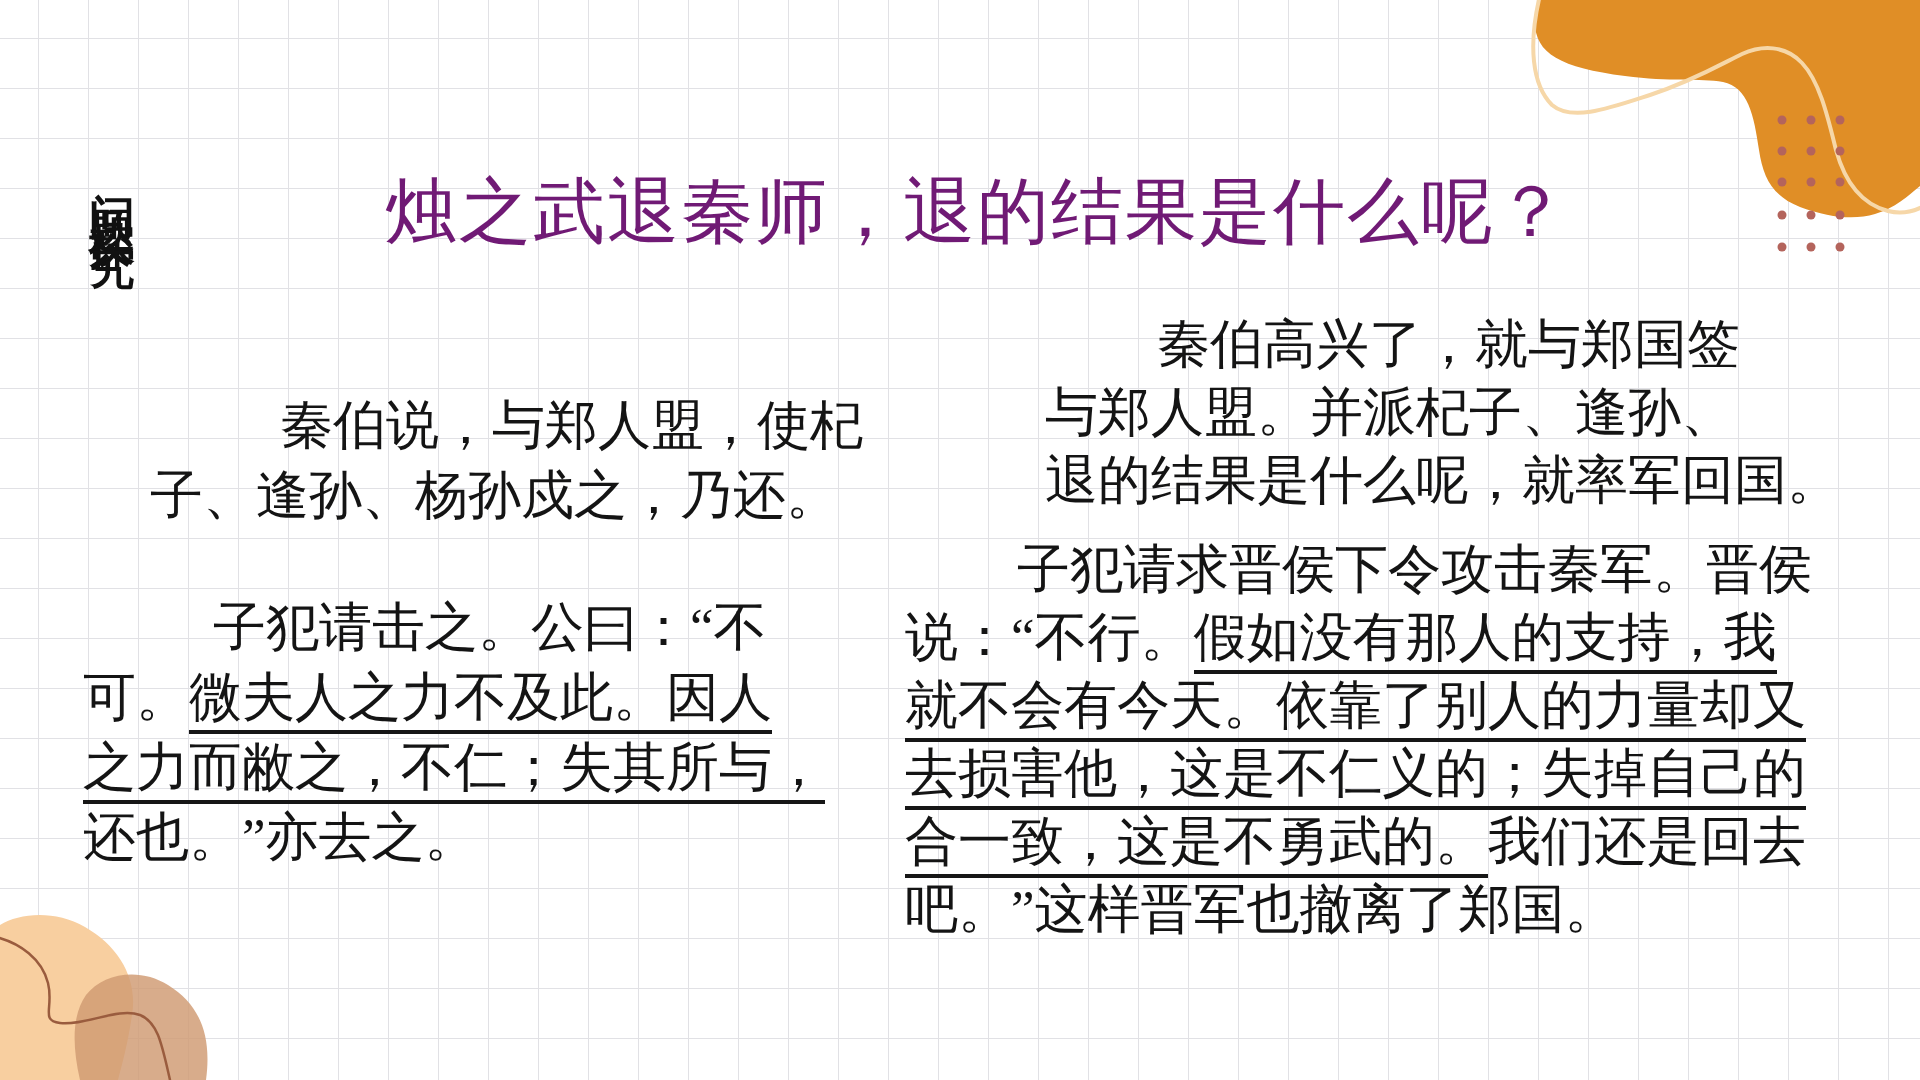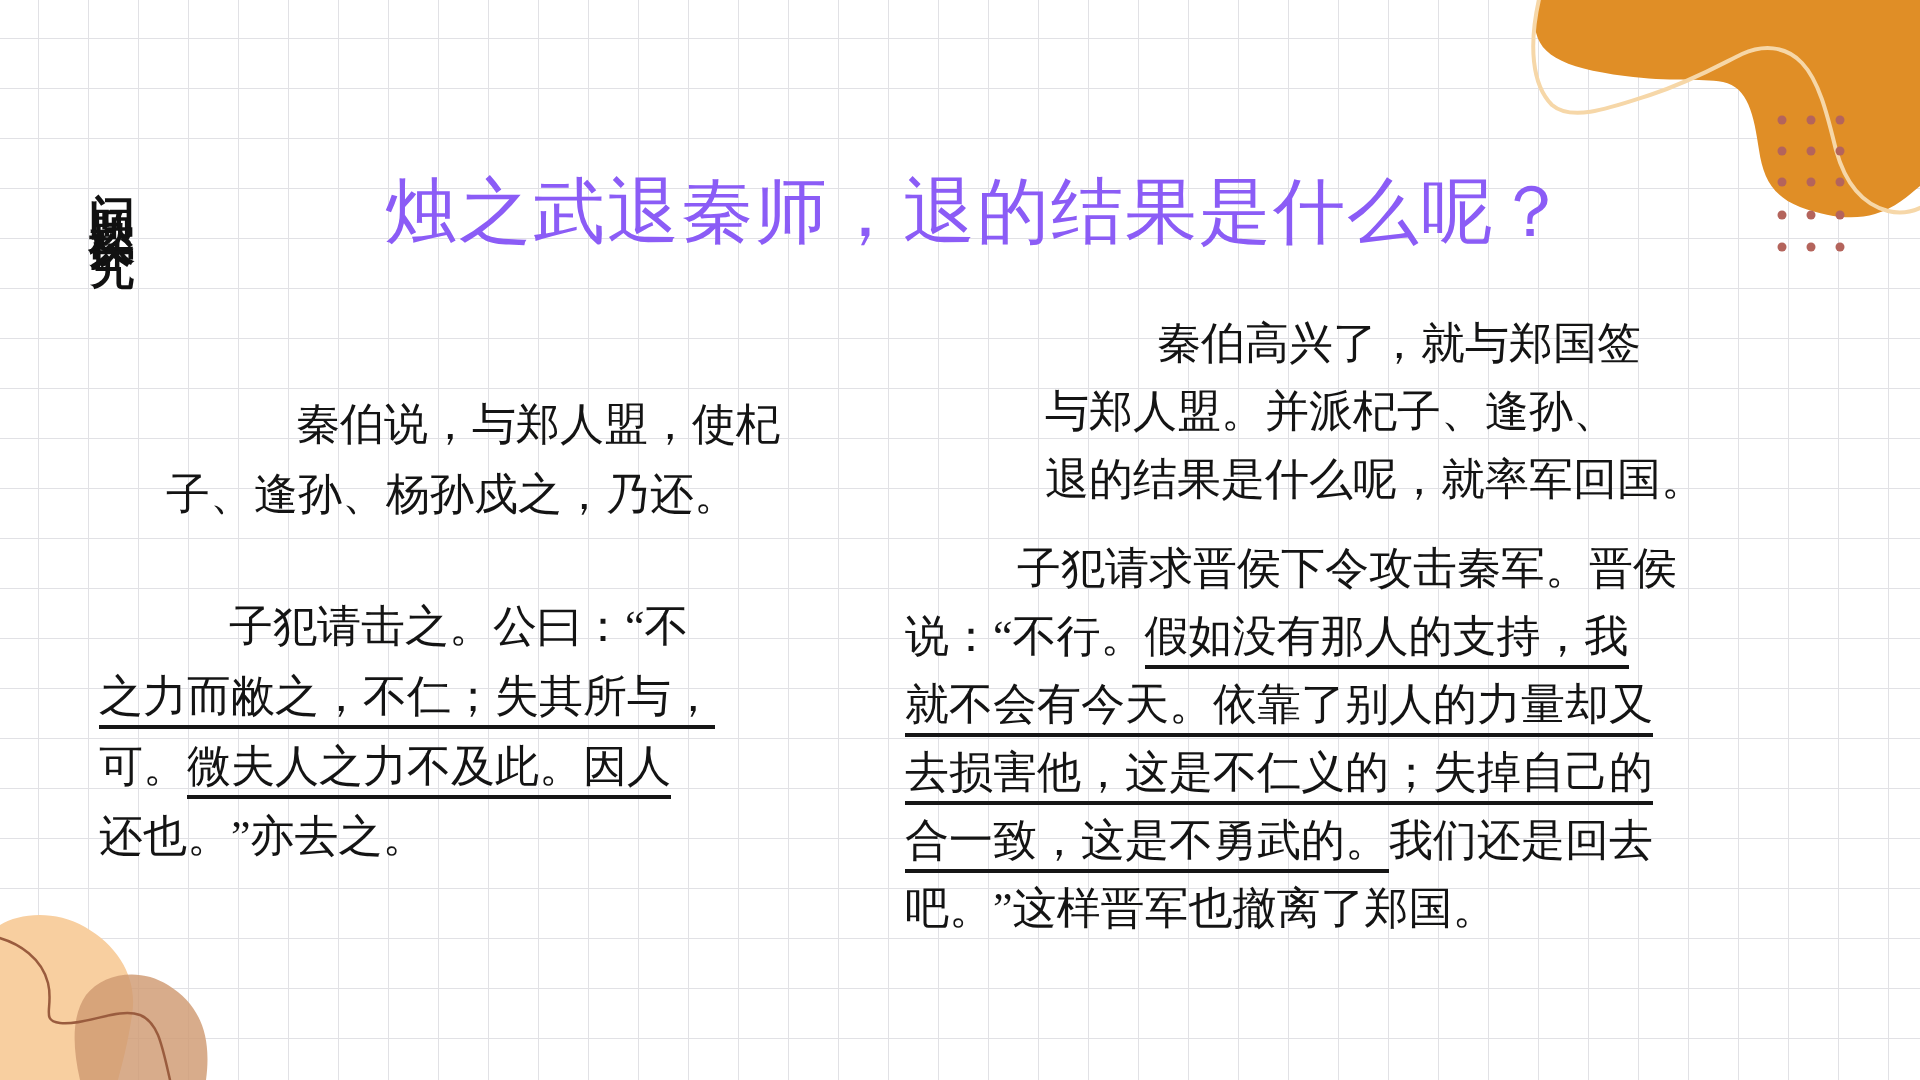--- a/index.html
+++ b/index.html
@@ -23,29 +23,29 @@
   
   #side-label{
     position:absolute;left:82px;top:156px;z-index:2;
     writing-mode:vertical-rl;text-orientation:upright;
     font-family:"Liberation Sans","DejaVu Sans",sans-serif;
     font-weight:700;font-size:46px;letter-spacing:16px;color:#111111;
   }
   
   #slide-title{
     position:absolute;left:385px;top:162px;z-index:2;
-    font-size:72px;line-height:100px;color:#8b5cf6;
+    font-size:72px;line-height:100px;color:#701a75;
     letter-spacing:2px;white-space:nowrap;
   }
   
-  .col{position:absolute;z-index:2;color:#141414;font-size:44px;}
+  .col{position:absolute;z-index:2;color:#141414;font-size:53px;}
   .line{white-space:nowrap;}
   #col-left  .line{height:70px;line-height:70px;}
   #col-right .line{height:68px;line-height:68px;}
-  #col-left {left:91px; top:390px; width:860px;}
+  #col-left {left:75px; top:390px; width:860px;}
   #col-right{left:905px;top:310px; width:1015px;}
   #col-left  .para:nth-child(1){margin-left:75px;}
   #col-left  .para:nth-child(1) .line:first-child{padding-left:130px;}
   #col-left  .para:nth-child(2){margin-top:62px;margin-left:8px;}
   #col-left  .para:nth-child(2) .line:first-child{padding-left:130px;}
   #col-right .para:nth-child(1){margin-left:140px;}
   #col-right .para:nth-child(1) .line:first-child{padding-left:112px;}
   #col-right .para:nth-child(2){margin-top:21px;}
   #col-right .para:nth-child(2) .line:first-child{padding-left:112px;}
   .seg.u{border-bottom:4px solid #161616;padding-bottom:4px;}
@@ -92,22 +92,22 @@
 
 <div id="slide-title">烛之武退秦师，退的结果是什么呢？</div>
 
 <div id="col-left" class="col">
     <div class="para">
       <div class="line"><span class="seg">秦伯说，与郑人盟，使杞</span></div>
       <div class="line"><span class="seg">子、逢孙、杨孙戍之，乃还。</span></div>
     </div>
     <div class="para">
       <div class="line"><span class="seg">子犯请击之。公曰：“不</span></div>
+      <div class="line"><span class="seg">可。</span><span class="seg u">微夫人之力不及此。因人</span></div>
       <div class="line"><span class="seg u">之力而敝之，不仁；失其所与，</span></div>
-      <div class="line"><span class="seg">可。</span><span class="seg u">微夫人之力不及此。因人</span></div>
       <div class="line"><span class="seg">还也。”亦去之。</span></div>
     </div>
   </div>
 
 <div id="col-right" class="col">
     <div class="para">
       <div class="line"><span class="seg">秦伯高兴了，就与郑国签</span></div>
       <div class="line"><span class="seg">与郑人盟。并派杞子、逢孙、</span></div>
       <div class="line"><span class="seg">退的结果是什么呢，就率军回国。</span></div>
     </div>

